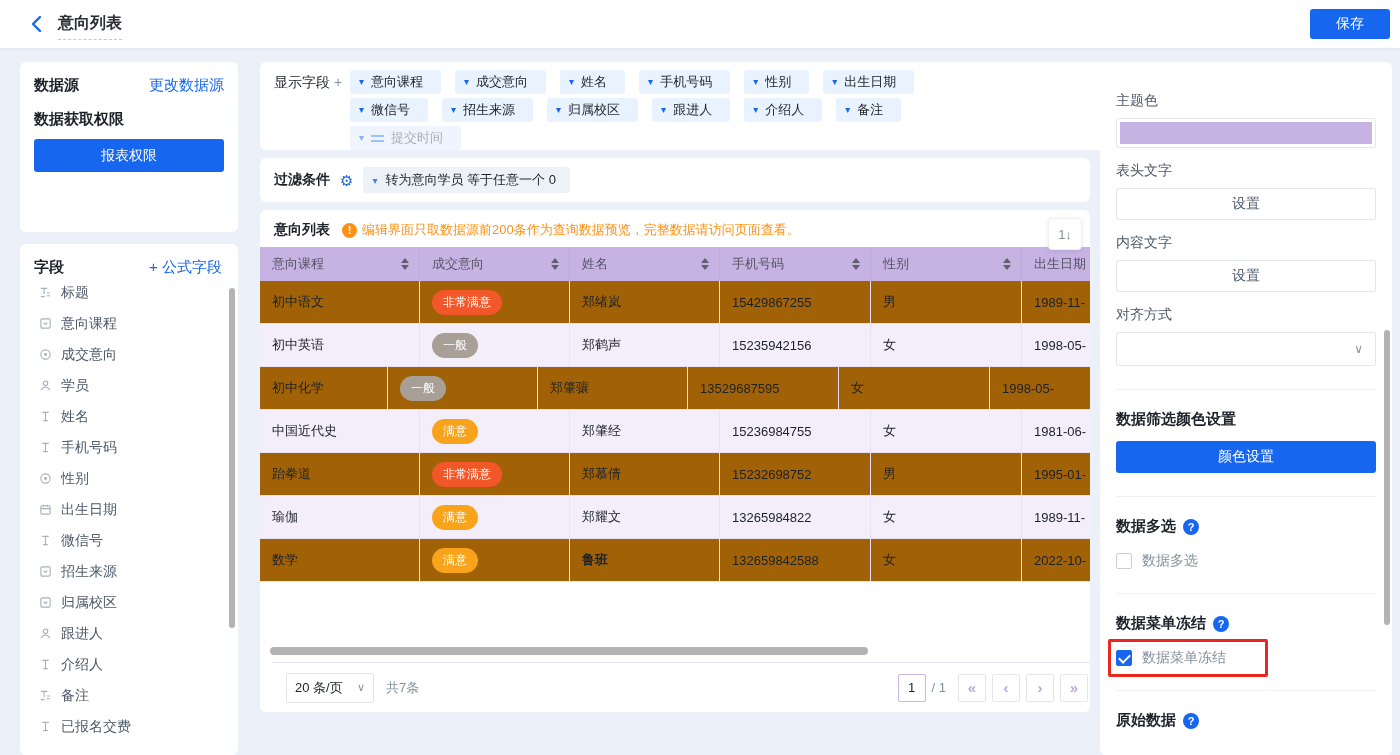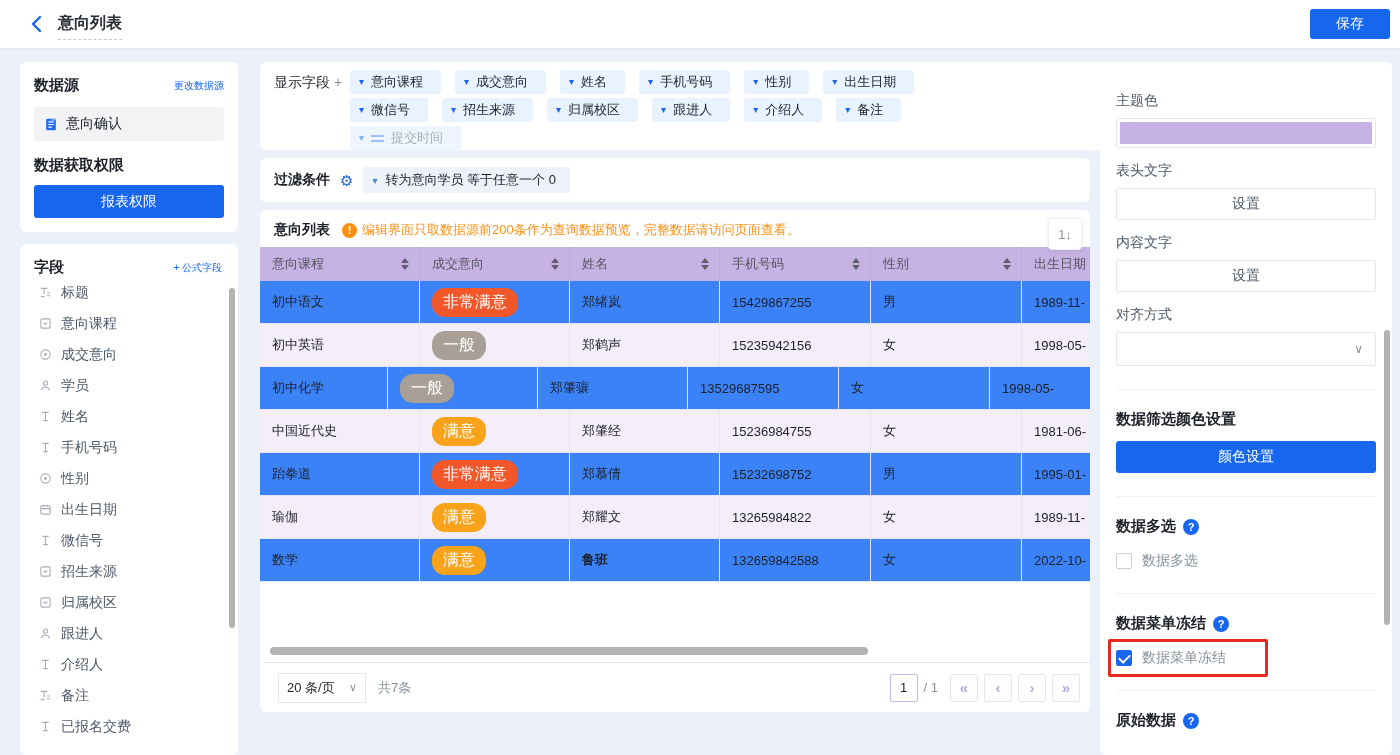--- a/index.html
+++ b/index.html
@@ -8,23 +8,23 @@
   .card { position:absolute; background:#fff; border-radius:6px; }
 
   
   #topbar { position:absolute; left:0; top:0; width:1400px; height:48px; background:#fff; box-shadow:0 1px 3px rgba(15,40,80,.06); z-index:5; }
   #back-btn { position:absolute; left:28px; top:14px; width:20px; height:20px; cursor:pointer; }
   #page-title { position:absolute; left:58px; top:13px; font-size:16px; font-weight:bold; color:#2b2f36; padding-bottom:5px; border-bottom:1px dashed #c2c8d1; }
   #save-btn { position:absolute; right:10px; top:9px; width:80px; height:30px; background:#1766f0; color:#fff; border:none; border-radius:3px; font-size:14px; cursor:pointer; }
 
   
   #card-ds { left:20px; top:62px; width:218px; height:170px; padding:14px; }
-  .row-between { display:flex; justify-content:space-between; align-items:center; }
+  .row-between { display:flex; justify-content:space-between; align-items:flex-start; }
   .sec-title { font-size:15px; font-weight:bold; color:#1d2129; }
-  .blue-link { font-size:10px; color:#1766f0; cursor:pointer; }
+  .blue-link { font-size:15px; color:#1766f0; cursor:pointer; }
   #ds-item { margin-top:12px; height:34px; background:#f2f3f5; border-radius:3px; display:flex; align-items:center; gap:8px; padding:0 10px; font-size:14px; color:#1d2129; }
   #ds-access-title { margin-top:15px; }
   #perm-btn { margin-top:10px; width:100%; height:33px; background:#1766f0; color:#fff; border:none; border-radius:3px; font-size:14px; cursor:pointer; }
 
   #card-fields { left:20px; top:244px; width:218px; height:511px; padding:14px 10px 8px 14px; overflow:hidden; }
   #fields-list { }
   .field-item { display:flex; align-items:center; gap:9px; height:31px; padding-left:4px; font-size:14px; color:#4e5969; cursor:pointer; border-radius:3px; }
   .ficon { width:14px; height:14px; display:inline-flex; align-items:center; justify-content:center; }
   .vscroll { position:absolute; width:6px; background:#b3b3b3; border-radius:3px; }
   #fields-scroll { right:3px; top:44px; height:340px; }
@@ -55,26 +55,26 @@
   #preview-title { font-size:14px; font-weight:bold; color:#1d2129; }
   #preview-warning { font-size:13px; color:#ff9014; display:flex; align-items:center; gap:5px; }
   .warn-circle { width:15px; height:15px; border-radius:50%; background:#ff9014; color:#fff; font-size:11px; font-weight:bold; display:inline-flex; align-items:center; justify-content:center; flex:0 0 auto; }
   #sort-tool { position:absolute; right:8px; top:8px; width:34px; height:32px; background:#fff; border:1px solid #f0f0f2; border-radius:4px; box-shadow:0 1px 5px rgba(0,0,0,.09); display:flex; align-items:center; justify-content:center; font-size:13px; color:#8a8f99; cursor:pointer; }
   #tbl { width:912px; }
   #thead { display:flex; background:#c6b3e4; height:34px; }
   .th { display:flex; align-items:center; justify-content:space-between; padding:0 10px 0 12px; font-size:13px; color:#54545f; border-right:1px solid #bda9dd; cursor:pointer; }
   .sorter { display:inline-flex; flex-direction:column; gap:2px; cursor:pointer; }
   .s-up { width:0; height:0; border-left:4px solid transparent; border-right:4px solid transparent; border-bottom:5px solid #5f5f6b; }
   .s-dn { width:0; height:0; border-left:4px solid transparent; border-right:4px solid transparent; border-top:5px solid #5f5f6b; }
-  .tr { display:flex; height:43px; background:#3b82f6; border-bottom:1px solid #e9e2f4; }
+  .tr { display:flex; height:43px; background:#a16207; border-bottom:1px solid #e9e2f4; }
   .tr.alt { background:#f3eefa; }
   .td { display:flex; align-items:center; padding:0 12px; font-size:13px; color:#1d2129; border-right:1px solid #e9e2f4; overflow:hidden; white-space:nowrap; }
-  .badge { display:inline-block; padding:4px 11px; border-radius:13px; color:#fff; font-size:16px; }
+  .badge { display:inline-block; padding:4px 11px; border-radius:13px; color:#fff; font-size:12px; }
   #hscroll-thumb { position:absolute; left:10px; bottom:57px; width:598px; height:8px; background:#b3b3b3; border-radius:4px; cursor:pointer; }
-  #table-footer { position:absolute; left:4px; bottom:0; width:100%; height:50px; border-top:1px solid #e9e2f4; display:flex; align-items:center; justify-content:space-between; padding:0 14px; background:#fff; }
+  #table-footer { position:absolute; left:12px; bottom:0; width:100%; height:50px; border-top:1px solid #e9e2f4; display:flex; align-items:center; justify-content:space-between; padding:0 14px; background:#fff; }
   #page-size { display:inline-flex; align-items:center; justify-content:space-between; width:88px; height:30px; border:1px solid #e5e6eb; border-radius:2px; padding:0 8px; font-size:13px; color:#1d2129; cursor:pointer; }
   #page-size .chev { color:#86909c; font-size:11px; }
   #total-count { font-size:13px; color:#86909c; margin-left:12px; }
   #footer-right { display:flex; align-items:center; gap:6px; }
   #page-input { width:28px; height:28px; border:1px solid #c9b8e8; border-radius:2px; display:flex; align-items:center; justify-content:center; font-size:13px; color:#1d2129; }
   #page-of { font-size:13px; color:#86909c; margin-right:6px; }
   .nav-btn { width:28px; height:28px; border:1px solid #e5e6eb; border-radius:2px; background:#fff; display:flex; align-items:center; justify-content:center; color:#b9a7de; font-size:15px; font-weight:bold; cursor:pointer; }
 
   
   #card-style { left:1100px; top:62px; width:292px; height:693px; padding:16px; overflow:hidden; }
@@ -107,30 +107,20 @@
   </span>
   <span id="page-title">意向列表</span>
   <button id="save-btn">保存</button>
 </div>
 
 <div id="card-ds" class="card">
   <div class="row-between">
     <span class="sec-title">数据源</span>
     <span class="blue-link">更改数据源</span>
   </div>
-  <div id="ds-item">
-    <span class="ficon">
-      <svg width="15" height="15" viewBox="0 0 16 16">
-          <rect x="2.5" y="1.5" width="11" height="13" rx="1.5" fill="#1f6bf5"></rect>
-          <path d="M5 5h6M5 8h6M5 11h4" stroke="#fff" stroke-width="1.2"></path>
-          <path d="M9 1.5h4.5L9 6z" fill="#7fb0fa"></path>
-        </svg>
-    </span>
-    <span>意向确认</span>
-  </div>
   <div class="sec-title" id="ds-access-title">数据获取权限</div>
   <button id="perm-btn">报表权限</button>
 </div>
 
 <div id="card-fields" class="card">
   <div class="row-between" style="padding-right:6px;">
     <span class="sec-title">字段</span>
     <span class="blue-link">
       <span>+</span>
       <span>公式字段</span>

